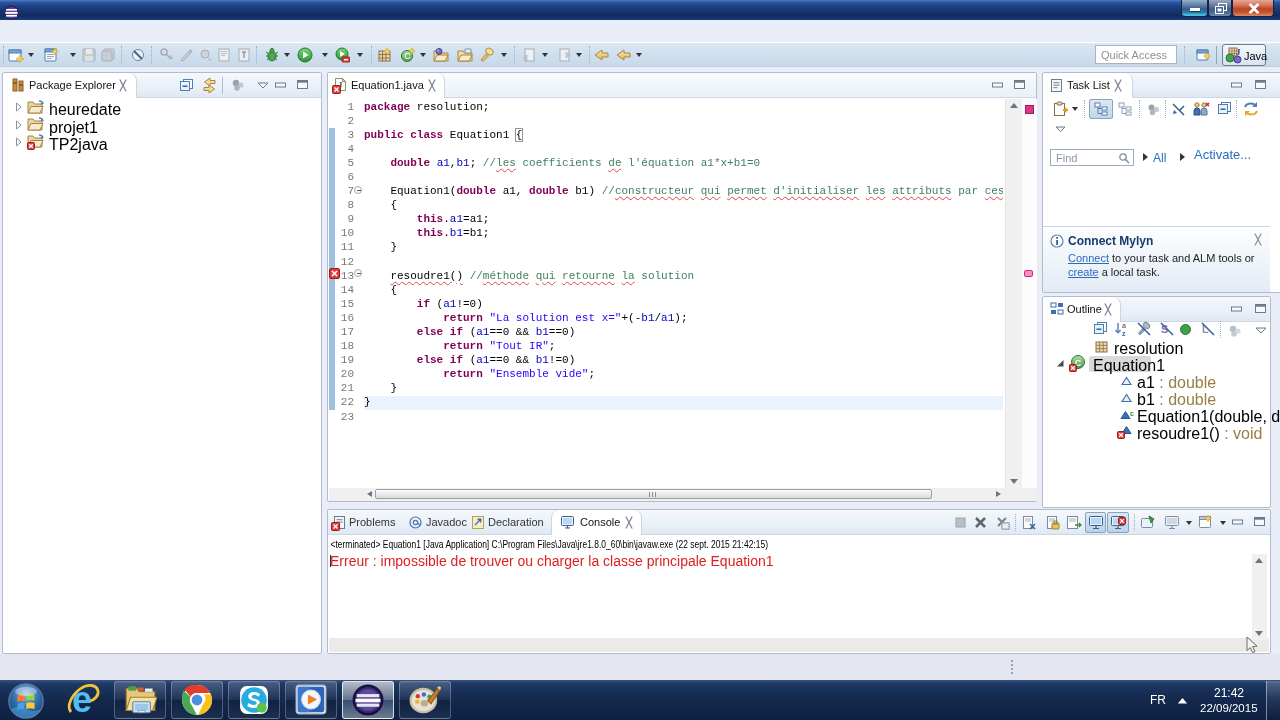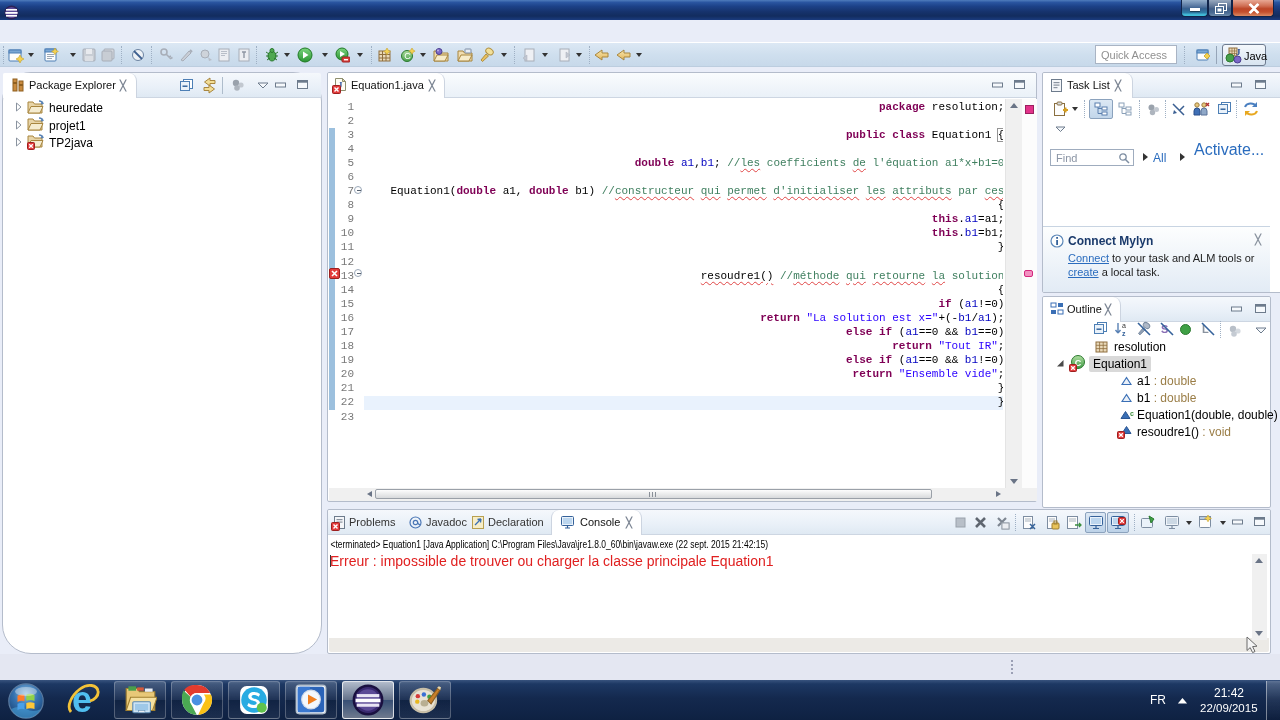--- a/index.html
+++ b/index.html
@@ -33,32 +33,32 @@
 #javabtn { position:absolute; left:1222px; top:1px; width:44px; height:22px; border:1px solid #6e7b8f; border-radius:3px; background:linear-gradient(180deg,#f4f8fc,#d8e4f0); font-size:11px; }
 
 
 .panel { position:absolute; background:#fff; border:1px solid #b4bccb; border-radius:2px; }
 .phead { position:absolute; top:0; left:0; right:0; height:25px; background:linear-gradient(180deg,#f5f8fc 0%,#e9f0f8 60%,#dfe9f3 100%); border-bottom:1px solid #cdd6e2; border-radius:2px 2px 0 0; }
 .ptab { position:absolute; top:0; left:0; height:25px; background:#fff; border-right:1px solid #ccd4e0; border-radius:2px 8px 0 0; }
 .ptab .tlabel { position:absolute; top:6px; font-size:11px; color:#111; white-space:nowrap; }
 .tclose { position:absolute; top:7px; font-size:10px; color:#7d8694; font-weight:bold; }
 .minmax { position:absolute; top:7px; width:11px; height:9px; }
 
-#pkgpanel { left:2px; top:72px; width:320px; height:582px;border-radius:29px; }
+#pkgpanel { left:2px; top:72px; width:320px; height:582px; }
 #editorpanel { left:327px; top:72px; width:710px; height:430px; }
 #taskpanel { left:1042px; top:72px; width:245px; height:221px; }
 #outlinepanel { left:1042px; top:296px; width:229px; height:212px; }
 #consolepanel { left:327px; top:509px; width:944px; height:145px; }
 
 
-.trow { position:absolute; font-size:12px; color:#000; white-space:nowrap; }
+.trow { position:absolute; font-size:16px; color:#000; white-space:nowrap; }
 
 
 #codearea { position:absolute; left:0; top:26px; right:33px; bottom:14px; overflow:hidden; background:#fff; }
-pre { font-family:"Liberation Mono", monospace; font-size:11px; line-height:14.1px;text-align:right; }
+pre { font-family:"Liberation Mono", monospace; font-size:11px; line-height:14.1px; }
 #gutter { position:absolute; left:0px; top:0.5px; width:26px; text-align:right; color:#787878; }
 #code { position:absolute; left:36px; top:0.5px; color:#000; }
 .k { color:#7f0055; font-weight:bold; }
 .f { color:#0000c0; }
 .s { color:#2a00ff; }
 .c { color:#3f7f5f; }
 .sq { text-decoration:underline; text-decoration-style:wavy; text-decoration-color:#e04545; text-decoration-thickness:1px; text-underline-offset:2px; }
 .sqr { text-decoration:underline; text-decoration-style:wavy; text-decoration-color:#e04545; text-decoration-thickness:1px; text-underline-offset:2px; }
 
 
@@ -513,21 +513,21 @@
       <div style="position:absolute;left:7px;top:76px;width:84px;height:17px;background:#fff;border:1px solid #9facbe">
         <span style="position:absolute;left:5px;top:2px;font-size:11px;color:#8b95a5">Find</span>
         <svg style="position:absolute;right:3px;top:2px" width="12" height="12" viewBox="0 0 12 12">
             <circle cx="5" cy="5" r="3.2" fill="none" stroke="#7d8da1" stroke-width="1.3"></circle>
             <path d="M7.5 7.5 L11 11" stroke="#7d8da1" stroke-width="1.5"></path>
           </svg>
       </div>
       <div style="position:absolute;left:100px;top:80px;width:0;height:0;border-top:4px solid transparent;border-bottom:4px solid transparent;border-left:5px solid #333"></div>
       <span style="position:absolute;left:110px;top:78px;font-size:12px;color:#2a6cbe">All</span>
       <div style="position:absolute;left:137px;top:80px;width:0;height:0;border-top:4px solid transparent;border-bottom:4px solid transparent;border-left:5px solid #333"></div>
-      <span style="position:absolute;left:151px;top:68px;font-size:16px;color:#2a6cbe">Activate...</span>
+      <span style="position:absolute;left:151px;top:74px;font-size:13px;color:#2a6cbe">Activate...</span>
       <div style="position:absolute;left:0;top:153px;width:227px;height:66px;border-top:1px solid #c8d4e2;background:linear-gradient(180deg,#fdfefe,#e2ebf5)">
         <svg style="position:absolute;left:7px;top:7px" width="14" height="14" viewBox="0 0 14 14">
             <circle cx="7" cy="7" r="6" fill="#fdfefe" stroke="#5b87b8" stroke-width="1.2"></circle>
             <rect x="6.2" y="3" width="1.8" height="1.8" fill="#35629a"></rect>
             <rect x="6.2" y="6" width="1.8" height="5" fill="#35629a"></rect>
           </svg>
         <span style="position:absolute;left:25px;top:7px;font-size:12px;font-weight:bold;color:#1a3a6b">Connect Mylyn</span>
         <span style="position:absolute;left:212px;top:7px;font-size:10px;color:#8a939f;font-weight:bold">╳</span>
         <div style="position:absolute;left:25px;top:24px;width:200px;font-size:11px;color:#222;line-height:14px"><span style="color:#2a6cbe;text-decoration:underline">Connect</span> to your task and ALM tools or <span style="color:#2a6cbe;text-decoration:underline">create</span> a local task.</div>
       </div>

